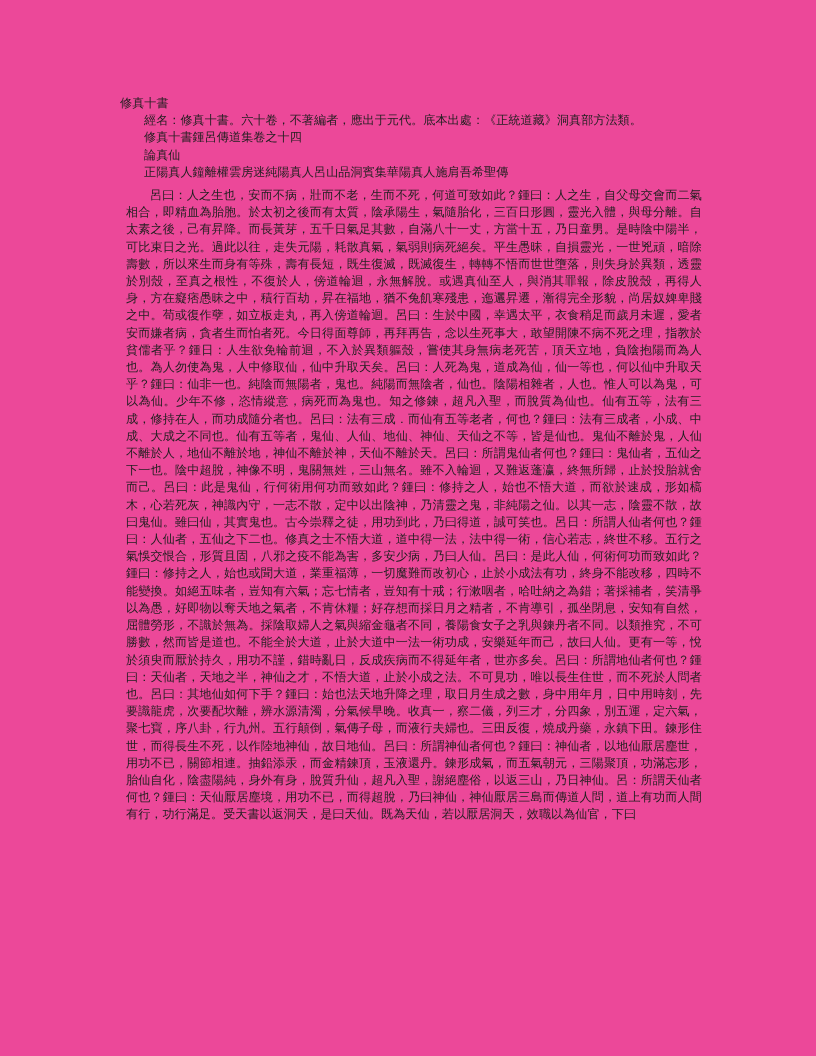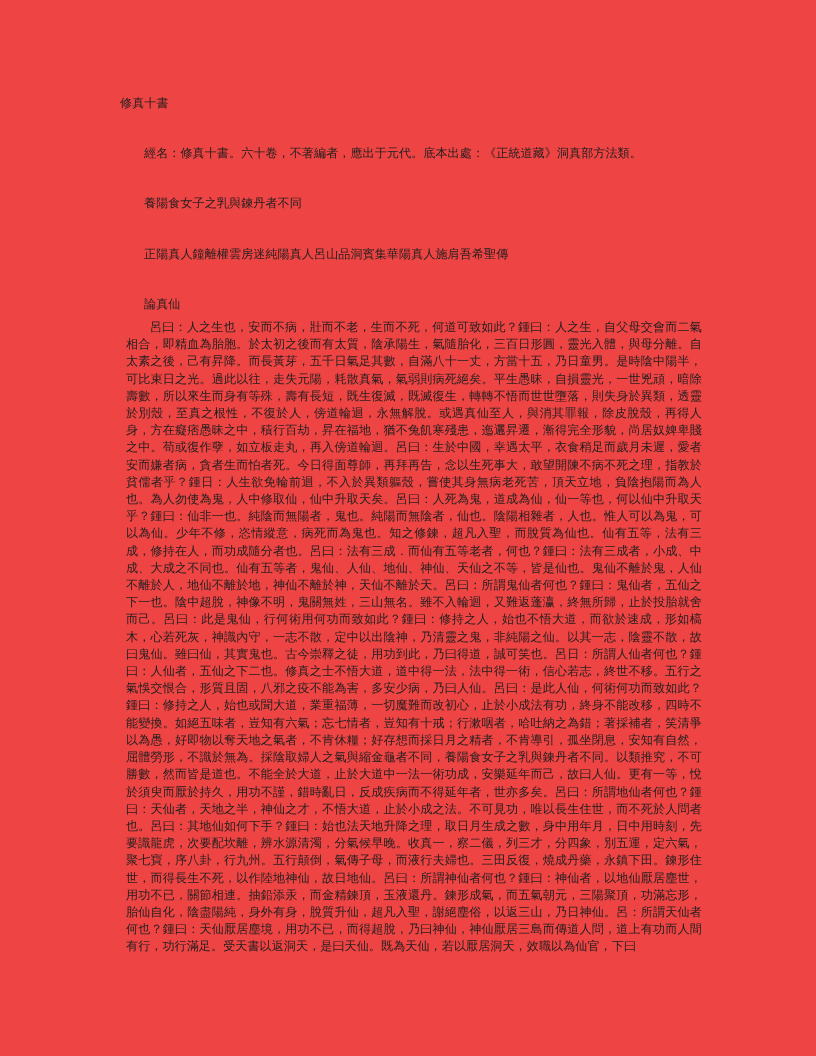--- a/index.html
+++ b/index.html
@@ -12,21 +12,21 @@
     width: 816px;
     height: 1056px;
     overflow: hidden;
     font-family: "DejaVu Serif", "Liberation Serif", serif;
     color: #1a1a1a;
   }
   .page {
     position: relative;
     width: 816px;
     height: 1056px;
-    background: #ef4444;
+    background: #ec4899;
     box-sizing: border-box;
   }
   .text-block {
     position: absolute;
     left: 120px;
     top: 95px;
     width: 588px;
   }
   .line,
   .para {
@@ -40,42 +40,41 @@
     white-space: normal;
     margin: 0;
     font-family: "DejaVu Serif", "Liberation Serif", serif;
   }
   .line {
     white-space: nowrap;
   }
   .indent-1 {
     text-indent: 0;
     padding-left: 24px;
-    margin-top: 33px;
   }
   .para {
     text-indent: 24px;
     margin: 6px;
   }
   .title-line {
     padding-left: 0;
   }
 </style>
 </head>
 <body>
 
 <div class="page">
   <div class="text-block">
 
     <div class="line title-line">修真十書</div>
 
     <div class="line indent-1">經名：修真十書。六十卷，不著編者，應出于元代。底本出處：《正統道藏》洞真部方法類。</div>
 
-    <div class="line indent-1">養陽食女子之乳與鍊丹者不同</div>
+    <div class="line indent-1">修真十書鍾呂傳道集卷之十四</div>
+
+    <div class="line indent-1">論真仙</div>
 
     <div class="line indent-1">正陽真人鐘離權雲房迷純陽真人呂山品洞賓集華陽真人施肩吾希聖傳</div>
-
-    <div class="line indent-1">論真仙</div>
 
     <p class="para">呂曰：人之生也，安而不病，壯而不老，生而不死，何道可致如此？鍾曰：人之生，自父母交會而二氣相合，即精血為胎胞。於太初之後而有太質，陰承陽生，氣隨胎化，三百日形圓，靈光入體，與母分離。自太素之後，己有昇降。而長黃芽，五千日氣足其數，自滿八十一丈，方當十五，乃日童男。是時陰中陽半，可比束日之光。過此以往，走失元陽，耗散真氣，氣弱則病死絕矣。平生愚昧，自損靈光，一世兇頑，暗除壽數，所以來生而身有等殊，壽有長短，既生復滅，既滅復生，轉轉不悟而世世墮落，則失身於異類，透靈於別殼，至真之根性，不復於人，傍道輪迴，永無解脫。或遇真仙至人，與消其罪報，除皮脫殼，再得人身，方在癡痞愚昧之中，積行百劫，昇在福地，猶不兔飢寒殘患，迤邐昇遷，漸得完全形貌，尚居奴婢卑賤之中。苟或復作孽，如立板走丸，再入傍道輪迴。呂曰：生於中國，幸遇太平，衣食稍足而歲月未遲，愛者安而嫌者病，貪者生而怕者死。今日得面尊師，再拜再告，念以生死事大，敢望開陳不病不死之理，指教於貧儒者乎？鍾日：人生欲免輪前迴，不入於異類軀殼，嘗使其身無病老死苦，頂天立地，負陰抱陽而為人也。為人勿使為鬼，人中修取仙，仙中升取天矣。呂曰：人死為鬼，道成為仙，仙一等也，何以仙中升取天乎？鍾曰：仙非一也。純陰而無陽者，鬼也。純陽而無陰者，仙也。陰陽相雜者，人也。惟人可以為鬼，可以為仙。少年不修，恣情縱意，病死而為鬼也。知之修鍊，超凡入聖，而脫質為仙也。仙有五等，法有三成，修持在人，而功成隨分者也。呂曰：法有三成．而仙有五等老者，何也？鍾曰：法有三成者，小成、中成、大成之不同也。仙有五等者，鬼仙、人仙、地仙、神仙、天仙之不等，皆是仙也。鬼仙不離於鬼，人仙不離於人，地仙不離於地，神仙不離於神，天仙不離於天。呂曰：所謂鬼仙者何也？鍾曰：鬼仙者，五仙之下一也。陰中超脫，神像不明，鬼關無姓，三山無名。雖不入輪迴，又難返蓬瀛，終無所歸，止於投胎就舍而己。呂曰：此是鬼仙，行何術用何功而致如此？鍾曰：修持之人，始也不悟大道，而欲於速成，形如槁木，心若死灰，神識內守，一志不散，定中以出陰神，乃清靈之鬼，非純陽之仙。以其一志，陰靈不散，故曰鬼仙。雖曰仙，其實鬼也。古今崇釋之徒，用功到此，乃曰得道，誠可笑也。呂日：所謂人仙者何也？鍾曰：人仙者，五仙之下二也。修真之士不悟大道，道中得一法，法中得一術，信心若志，終世不移。五行之氣悞交恨合，形質且固，八邪之疫不能為害，多安少病，乃曰人仙。呂曰：是此人仙，何術何功而致如此？鍾曰：修持之人，始也或聞大道，業重福薄，一切魔難而改初心，止於小成法有功，終身不能改移，四時不能變換。如絕五味者，豈知有六氣；忘七情者，豈知有十戒；行漱咽者，哈吐納之為錯；著採補者，笑清爭以為愚，好即物以奪天地之氣者，不肯休糧；好存想而採日月之精者，不肯導引，孤坐閉息，安知有自然，屈體勞形，不識於無為。採陰取婦人之氣與縮金龜者不同，養陽食女子之乳與鍊丹者不同。以類推究，不可勝數，然而皆是道也。不能全於大道，止於大道中一法一術功成，安樂延年而己，故曰人仙。更有一等，悅於須臾而厭於持久，用功不謹，錯時亂日，反成疾病而不得延年者，世亦多矣。呂曰：所謂地仙者何也？鍾曰：天仙者，天地之半，神仙之才，不悟大道，止於小成之法。不可見功，唯以長生住世，而不死於人問者也。呂曰：其地仙如何下手？鍾曰：始也法天地升降之理，取日月生成之數，身中用年月，日中用時刻，先要識龍虎，次要配坎離，辨水源清濁，分氣候早晚。收真一，察二儀，列三才，分四象，別五運，定六氣，聚七寶，序八卦，行九州。五行顛倒，氣傳子母，而液行夫婦也。三田反復，燒成丹藥，永鎮下田。鍊形住世，而得長生不死，以作陸地神仙，故日地仙。呂曰：所謂神仙者何也？鍾曰：神仙者，以地仙厭居塵世，用功不已，關節相連。抽鉛添汞，而金精鍊頂，玉液還丹。鍊形成氣，而五氣朝元，三陽聚頂，功滿忘形，胎仙自化，陰盡陽純，身外有身，脫質升仙，超凡入聖，謝絕塵俗，以返三山，乃日神仙。呂：所謂天仙者何也？鍾曰：天仙厭居塵境，用功不已，而得超脫，乃曰神仙，神仙厭居三島而傳道人問，道上有功而人間有行，功行滿足。受天書以返洞天，是曰天仙。既為天仙，若以厭居洞天，效職以為仙官，下曰</p>
 
   </div>
 </div>
 
 </body></html>

